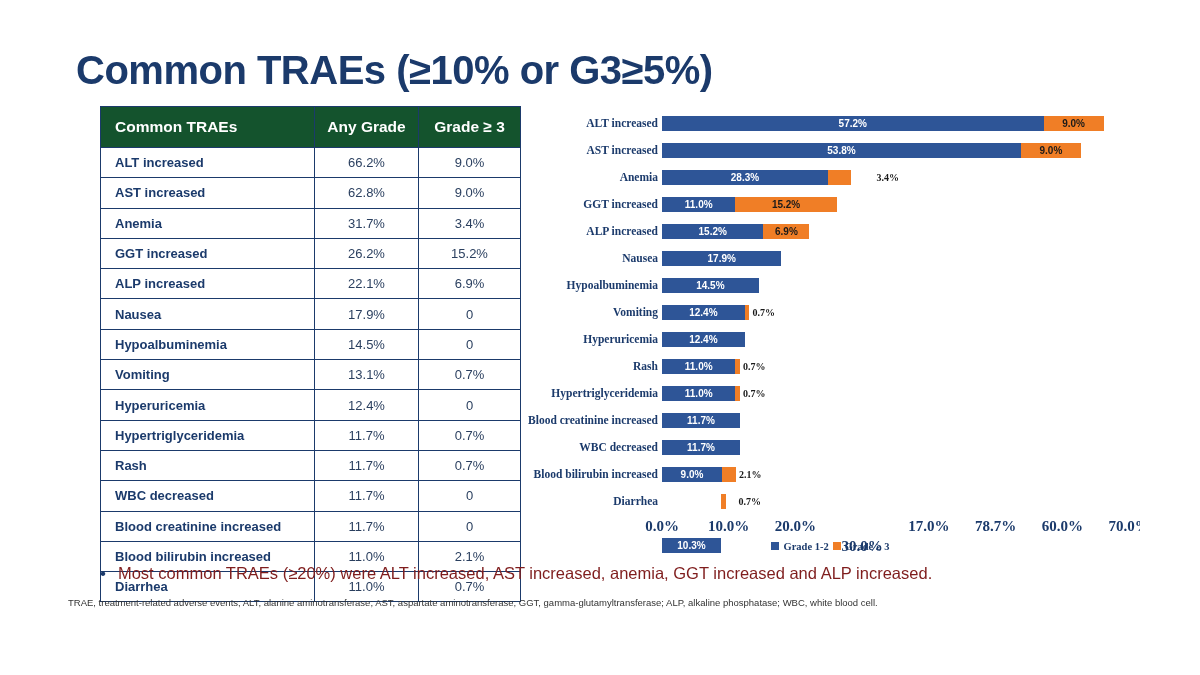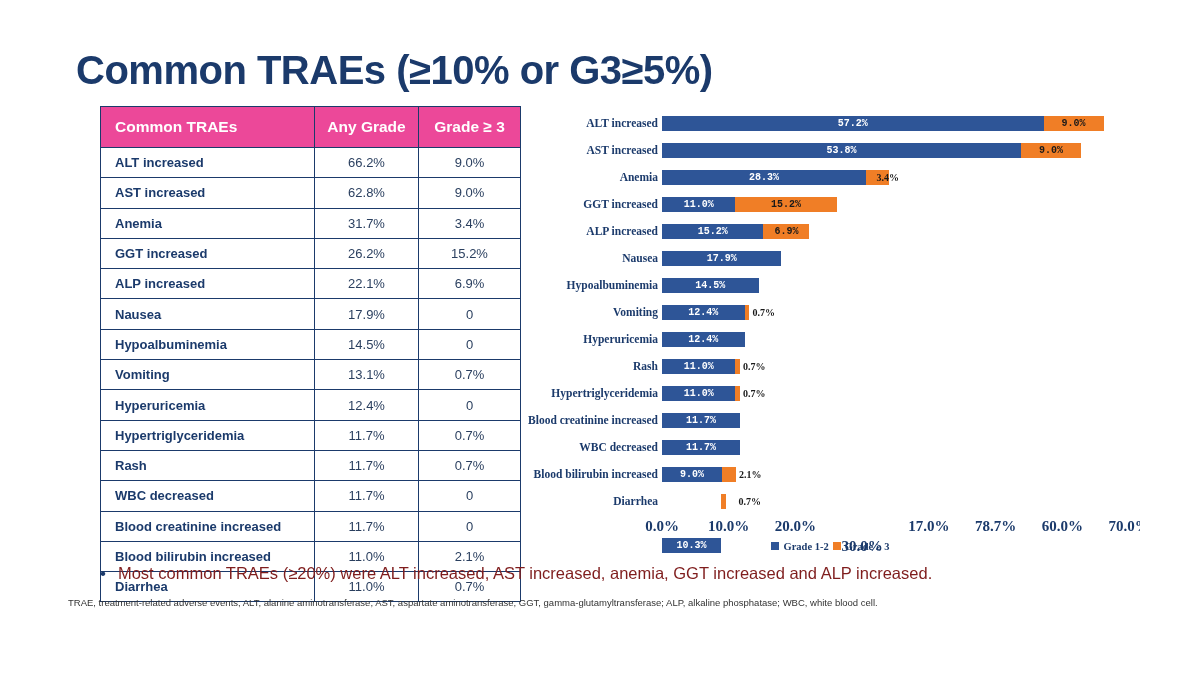--- a/index.html
+++ b/index.html
@@ -18,21 +18,21 @@
     border:1.5px solid #1B3A6B;box-sizing:border-box;background:#fff;
   }
 
   
   #traes-table{
     position:absolute;left:100px;top:106px;width:420px;height:450px;
     border-collapse:collapse;table-layout:fixed;
     font-family:"Liberation Sans",sans-serif;
   }
   #traes-table th{
-    background:#ec4899;color:#ffffff;font-size:15.5px;font-weight:bold;
+    background:#14532d;color:#ffffff;font-size:15.5px;font-weight:bold;
     height:40px;text-align:left;padding:0 0 0 14px;vertical-align:middle;
     border:1px solid #1B3A6B;
   }
   #traes-table th.num{text-align:center;padding:0;}
   #traes-table td{
     height:27.3px;font-size:13px;color:#1B3A6B;
     border:1px solid #1B3A6B;vertical-align:middle;background:#fff;
   }
   #traes-table td.name{font-weight:bold;padding-left:14px;text-align:left;}
   #traes-table td.val{text-align:center;font-weight:normal;color:#2a3f5f;}
@@ -51,21 +51,21 @@
   .chart-label{
     position:absolute;right:482px;top:0;height:22px;line-height:22px;
     font-family:"Liberation Serif",serif;font-size:11.5px;font-weight:bold;
     color:#1B3A6B;white-space:nowrap;text-align:right;
   }
   .bar-wrap{
     position:absolute;left:141px;top:3.5px;height:15px;display:flex;align-items:stretch;
   }
   .seg{
     position:relative;height:15px;display:flex;align-items:center;justify-content:center;
-    font-family:Liberation Mono, monospace;font-size:10px;font-weight:bold;
+    font-family:Liberation Sans, sans-serif;font-size:10px;font-weight:bold;
     white-space:nowrap;box-sizing:border-box;
   }
   .seg.blue{background:#2E5597;color:#ffffff;}
   .seg.orange{background:#F07E26;color:#1a1a1a;}
   .seg-outside{
     position:absolute;height:15px;line-height:15px;
     font-family:"Liberation Serif",serif;font-size:10px;font-weight:bold;color:#1a1a1a;
     white-space:nowrap;padding-left:3px;
   }
 
@@ -218,21 +218,21 @@
       <div class="chart-row" style="top: 33px;">
         <div class="chart-label">AST increased</div>
         <div class="bar-wrap">
           <div class="seg blue" style="width: 358.923px;">53.8%</div>
           <div class="seg orange" style="width: 60.0429px;">9.0%</div>
         </div>
       </div>
       <div class="chart-row" style="top: 60px;">
         <div class="chart-label">Anemia</div>
         <div class="bar-wrap">
-          <div class="seg blue" style="width: 204px;">28.3%</div>
+          <div class="seg blue" style="width: 166px;">28.3%</div>
           <div class="seg orange" style="width: 22.6829px;"></div>
           <div class="seg-outside" style="left: 211.484px;">3.4%</div>
         </div>
       </div>
       <div class="chart-row" style="top: 87px;">
         <div class="chart-label">GGT increased</div>
         <div class="bar-wrap">
           <div class="seg blue" style="width: 73.3857px;">11.0%</div>
           <div class="seg orange" style="width: 101.406px;">15.2%</div>
         </div>

